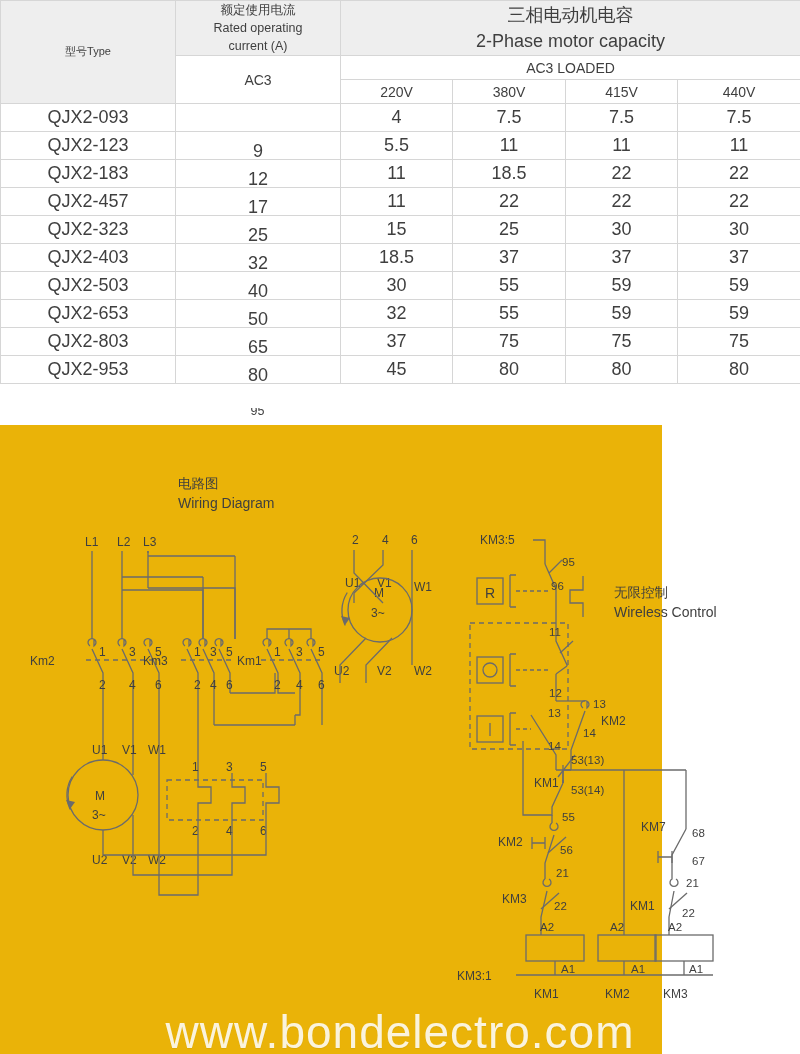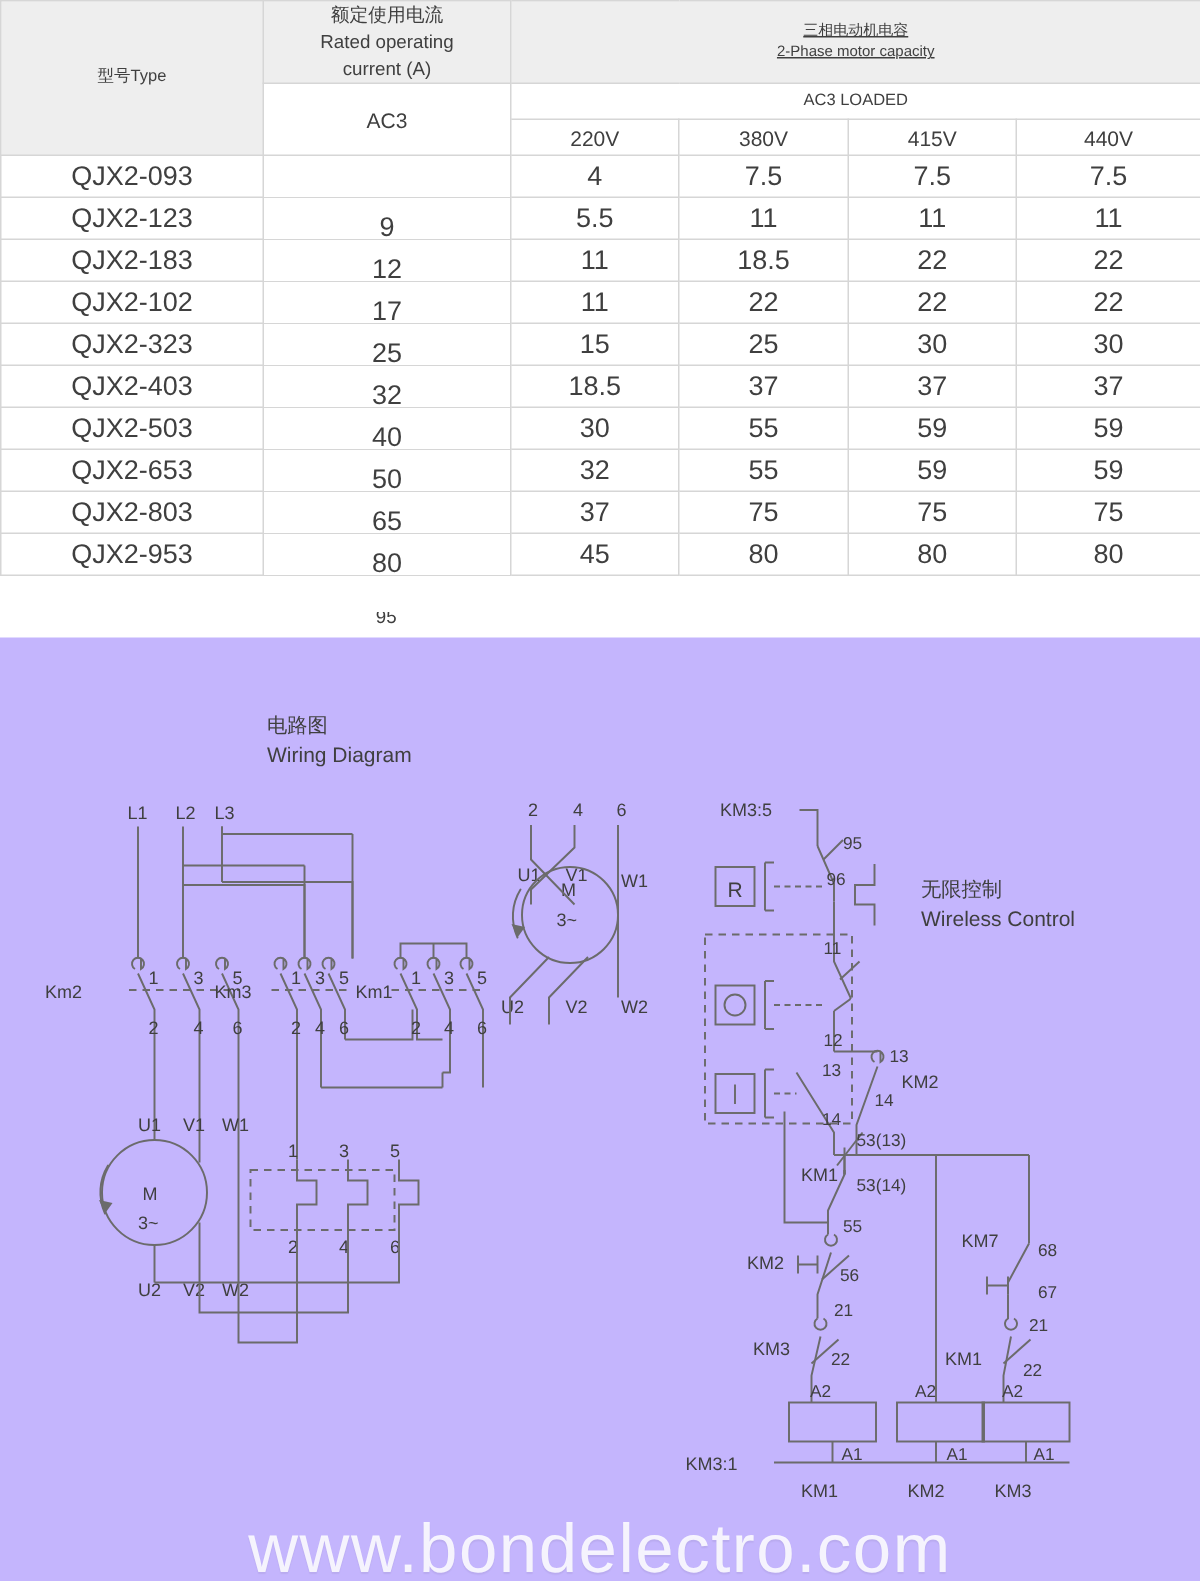--- a/index.html
+++ b/index.html
@@ -28,23 +28,23 @@
   }
   .spec-table thead td{
     background:#eeeeee;
     line-height:1.45;
   }
   .spec-table thead td.white{
     background:#ffffff;
   }
   .hdr-type{height:100px;font-size:11px;}
   .hdr-rated{height:54px;font-size:12.5px;}
-  .hdr-cap{height:54px;font-size:10px;text-decoration:underline;}
+  .hdr-cap{height:54px;font-size:18px;}
   .hdr-ac3{height:46px;font-size:14px;}
-  .hdr-loaded{height:23px;font-size:11px;}
+  .hdr-loaded{height:23px;font-size:14px;}
   .hdr-volt{height:23px;font-size:14px;}
   .spec-table tbody td{
     height:27px;
     font-size:18px;
     background:#ffffff;
   }
   .cell-type{font-size:13px;}
   
   .cell-ac3{position:relative;}
   .cell-ac3 span{position:absolute;left:0;right:0;top:9px;text-align:center;}
@@ -57,22 +57,22 @@
     font-size:12.5px;
     color:#3f3f3f;
     background:#ffffff;
   }
   .tbl-bottom-cut span{display:block;margin-top:-4px;}
 
   
   .diagram-panel{
     position:absolute;
     left:0;top:425px;
-    width:800px;height:629px;
-    background:#c4b5fd;
+    width:662px;height:629px;
+    background:#eab308;
   }
   .diagram-svg{display:block;}
   .watermark{
     position:absolute;
     left:0;top:1005px;
     width:800px;
     text-align:center;
     font-size:46px;
     letter-spacing:1px;
     color:rgba(255,255,255,0.86);
@@ -143,21 +143,21 @@
         <td class="cell-type">QJX2-183</td>
         <td class="cell-ac3">
           <span>12</span>
         </td>
         <td>11</td>
         <td>18.5</td>
         <td>22</td>
         <td>22</td>
       </tr>
       <tr>
-        <td class="cell-type">QJX2-102</td>
+        <td class="cell-type">QJX2-457</td>
         <td class="cell-ac3">
           <span>17</span>
         </td>
         <td>11</td>
         <td>22</td>
         <td>22</td>
         <td>22</td>
       </tr>
       <tr>
         <td class="cell-type">QJX2-323</td>

